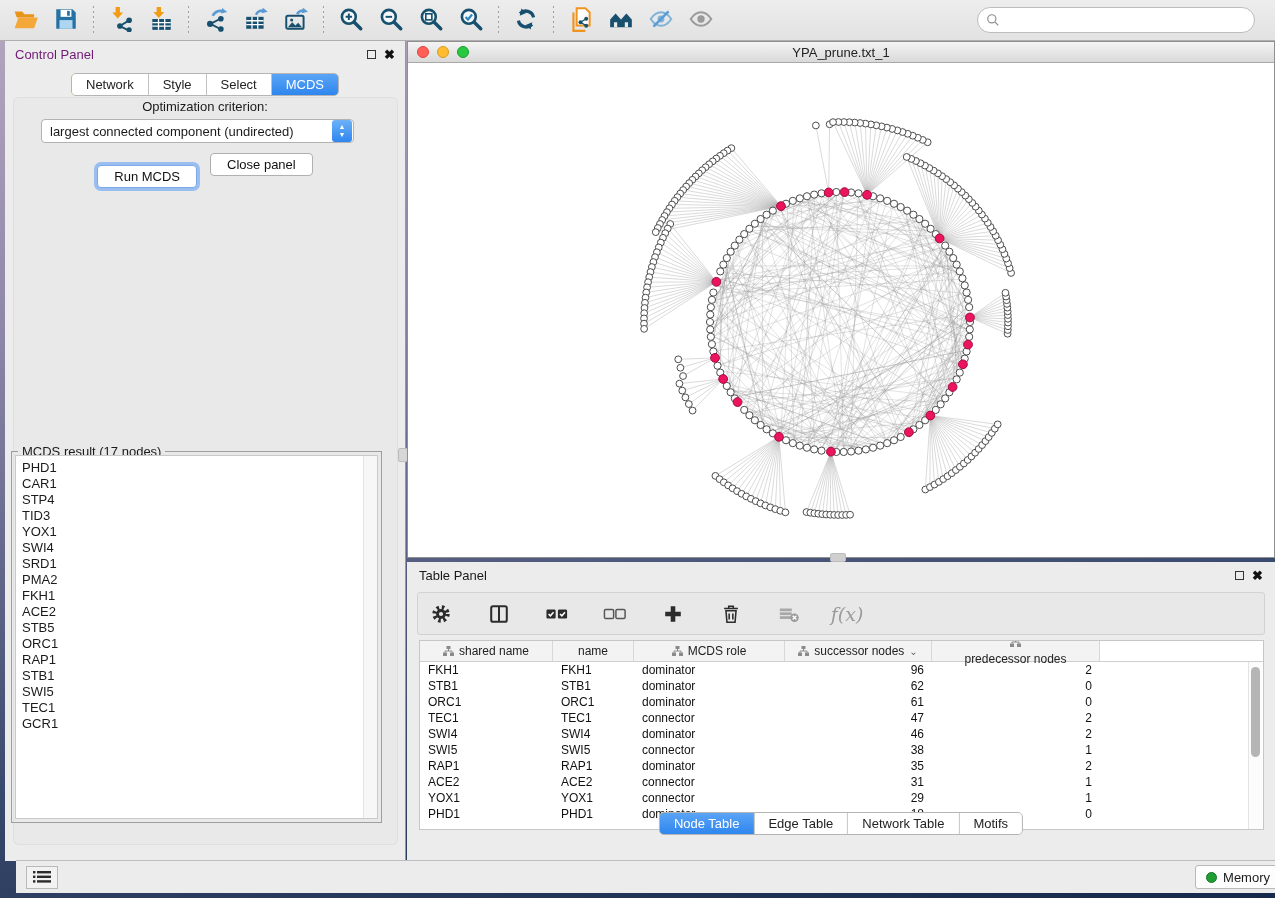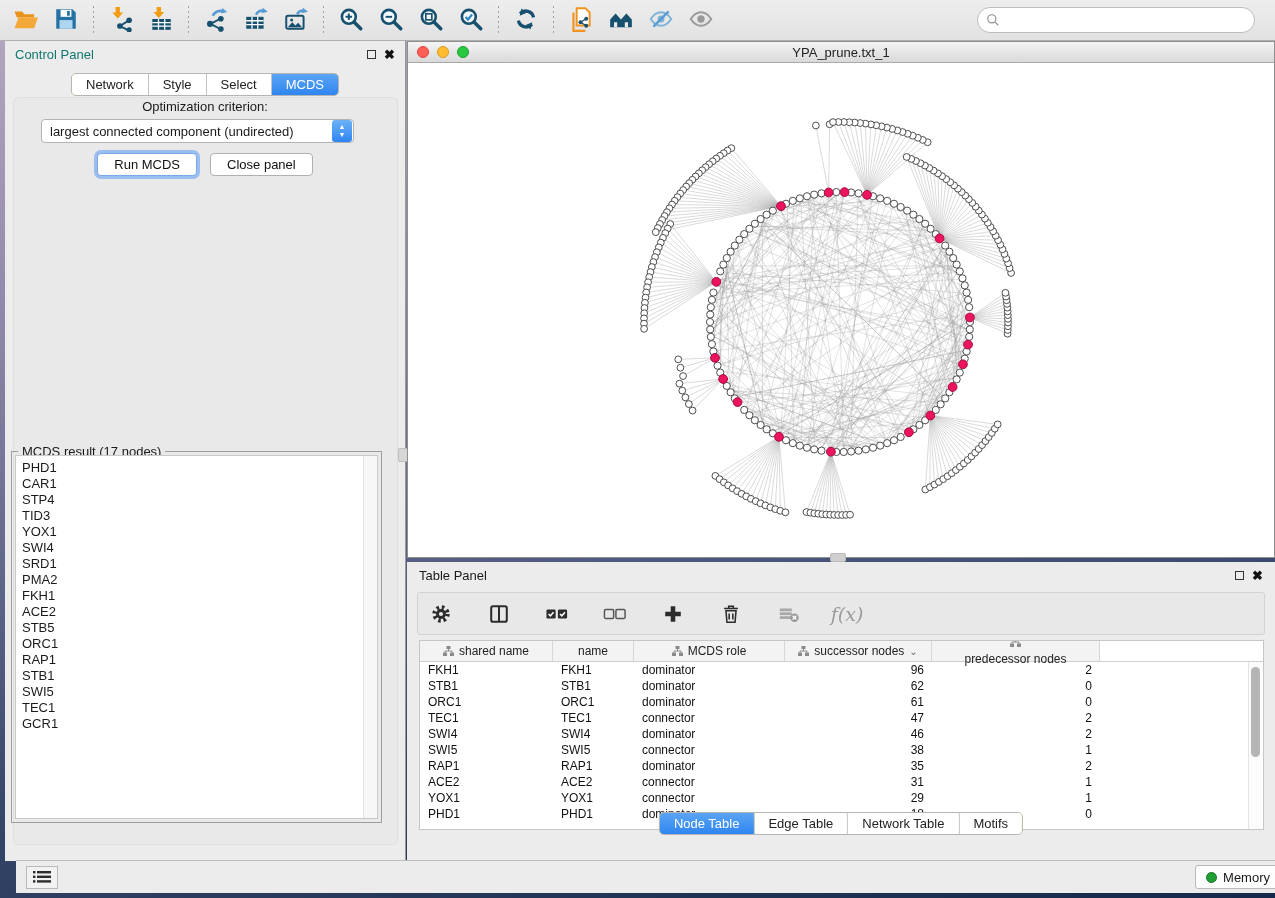--- a/index.html
+++ b/index.html
@@ -20,21 +20,21 @@
   .tbtn svg { width:26px; height:26px; }
   .searchwrap { margin-left:auto; margin-right:14px; position:relative; }
   .search { width:278px; height:26px; border:1px solid #bdbdbd; border-radius:13px; background:#fff;
             padding:0 10px 0 28px; font-size:13px; outline:none; }
   .searchwrap svg { position:absolute; left:9px; top:6px; width:14px; height:14px; }
 
   
   .control-panel { position:absolute; left:5px; top:41px; width:401px; height:820px;
                    background:#ececec; border-right:1px solid #989898; }
   .cp-header { height:26px; display:flex; align-items:center; padding:0 10px; }
-  .cp-title { font-size:13px; color:#0f766e; }
+  .cp-title { font-size:13px; color:#701a75; }
   .win-icons { margin-left:auto; display:flex; align-items:center; gap:8px; }
   .float-box { width:9px; height:9px; border:1.5px solid #333; display:inline-block; }
   .close-x { font-size:13px; font-weight:bold; color:#111; line-height:1; }
   .seg-tabs { position:absolute; left:50%; transform:translateX(-50%); display:flex;
               border:1px solid #b5b5b5; border-radius:5px; background:#bef264; overflow:hidden; height:23px; }
   .cp-tabs { top:32px; }
   .seg-tab { padding:3px 14px; font-size:13px; color:#222; border-right:1px solid #c2c2c2;
              display:flex; align-items:center; background:#fff; }
   .seg-tab:last-child { border-right:none; }
   .seg-tab.active { background:linear-gradient(#5aa4f5,#2f86ef); color:#fff; }
@@ -44,21 +44,21 @@
   .combo { position:absolute; left:36px; top:78px; width:313px; height:24px; background:#fff;
            border:1px solid #b3b3b3; border-radius:4px; display:flex; align-items:center; }
   .combo-text { flex:1; padding:0 8px; font-size:13px; white-space:nowrap; }
   .combo-step { width:20px; height:22px; border-radius:3px; margin-right:1px;
                 background:linear-gradient(#6db1f7,#2e86f0); display:flex; flex-direction:column;
                 align-items:center; justify-content:center; gap:2px; }
   .combo-step span { color:#fff; font-size:7px; line-height:0.8; }
   .btn-row { position:absolute; top:112px; width:100%; display:flex; justify-content:center; gap:13px; }
   .pbtn { height:23px; padding:0 16px; background:#fff; border:1px solid #b0b0b0; border-radius:4px;
           font-size:13px; color:#111; }
-  .pbtn.focused { box-shadow:0 0 0 3px rgba(90,155,245,.55); border-color:#7aa8e8; }
+  .pbtn.focused { box-shadow:0 0 0 3px rgba(90,155,245,.55); border-color:#7aa8e8;margin-top:12px; }
   .fieldset { position:absolute; left:6px; top:410px; width:371px; height:372px;
               border:1px solid #9e9e9e; }
   .legend { position:absolute; top:-8px; left:6px; background:#e9e9e9; padding:0 4px; font-size:13px; }
   .listbox { position:absolute; inset:3px; background:#fff; border:1px solid #c9c9c9; overflow:hidden; display:flex; }
   .list-items { flex:1; padding:4px 0 0 6px; }
   .list-items div { font-size:13px; line-height:16px; }
   .list-scroll { width:14px; background:#f7f7f7; border-left:1px solid #e3e3e3; }
 
   .vsplit-grip { position:absolute; left:398px; top:448px; width:10px; height:14px; background:#d7d7d7;
                  border:1px solid #bdbdbd; border-radius:2px; }

